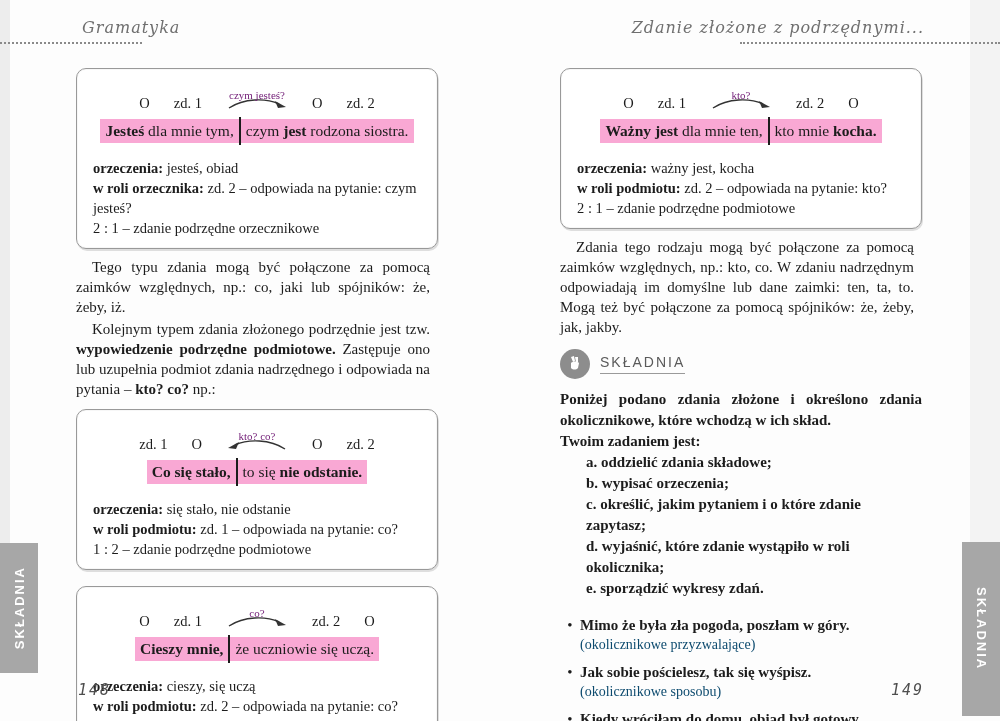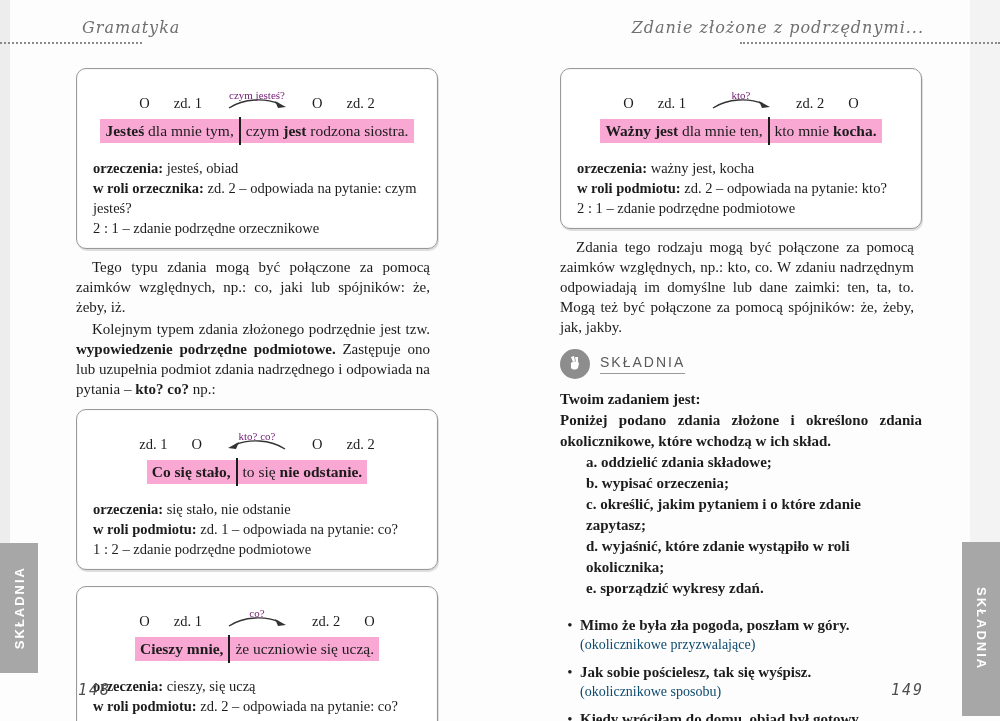--- a/index.html
+++ b/index.html
@@ -210,22 +210,22 @@
       <svg width="18" height="18" viewBox="0 0 18 18">
         <path d="M5,2 L8,1 L9,6 L7,7 Z" fill="#fff"></path>
         <path d="M9,2 L12,2 L12,7 L10,7 Z" fill="#fff"></path>
         <path d="M5,8 C7,6 11,6 13,8 L12,13 C10,15 7,15 5,13 Z" fill="#fff"></path>
       </svg>
     </span>
     <span class="ex-label">SKŁADNIA</span>
   </div>
 
   <div class="ex-intro">
+    <p>Poniżej podano zdania złożone i określono zdania okolicznikowe, które wchodzą w ich skład.</p>
     <p>Twoim zadaniem jest:</p>
-    <p>Poniżej podano zdania złożone i określono zdania okolicznikowe, które wchodzą w ich skład.</p>
   </div>
   <div>
     <div class="task">a. oddzielić zdania składowe;</div>
     <div class="task">b. wypisać orzeczenia;</div>
     <div class="task">c. określić, jakim pytaniem i o które zdanie zapytasz;</div>
     <div class="task">d. wyjaśnić, które zdanie wystąpiło w roli okolicznika;</div>
     <div class="task">e. sporządzić wykresy zdań.</div>
   </div>
 
   <div class="bullets">

